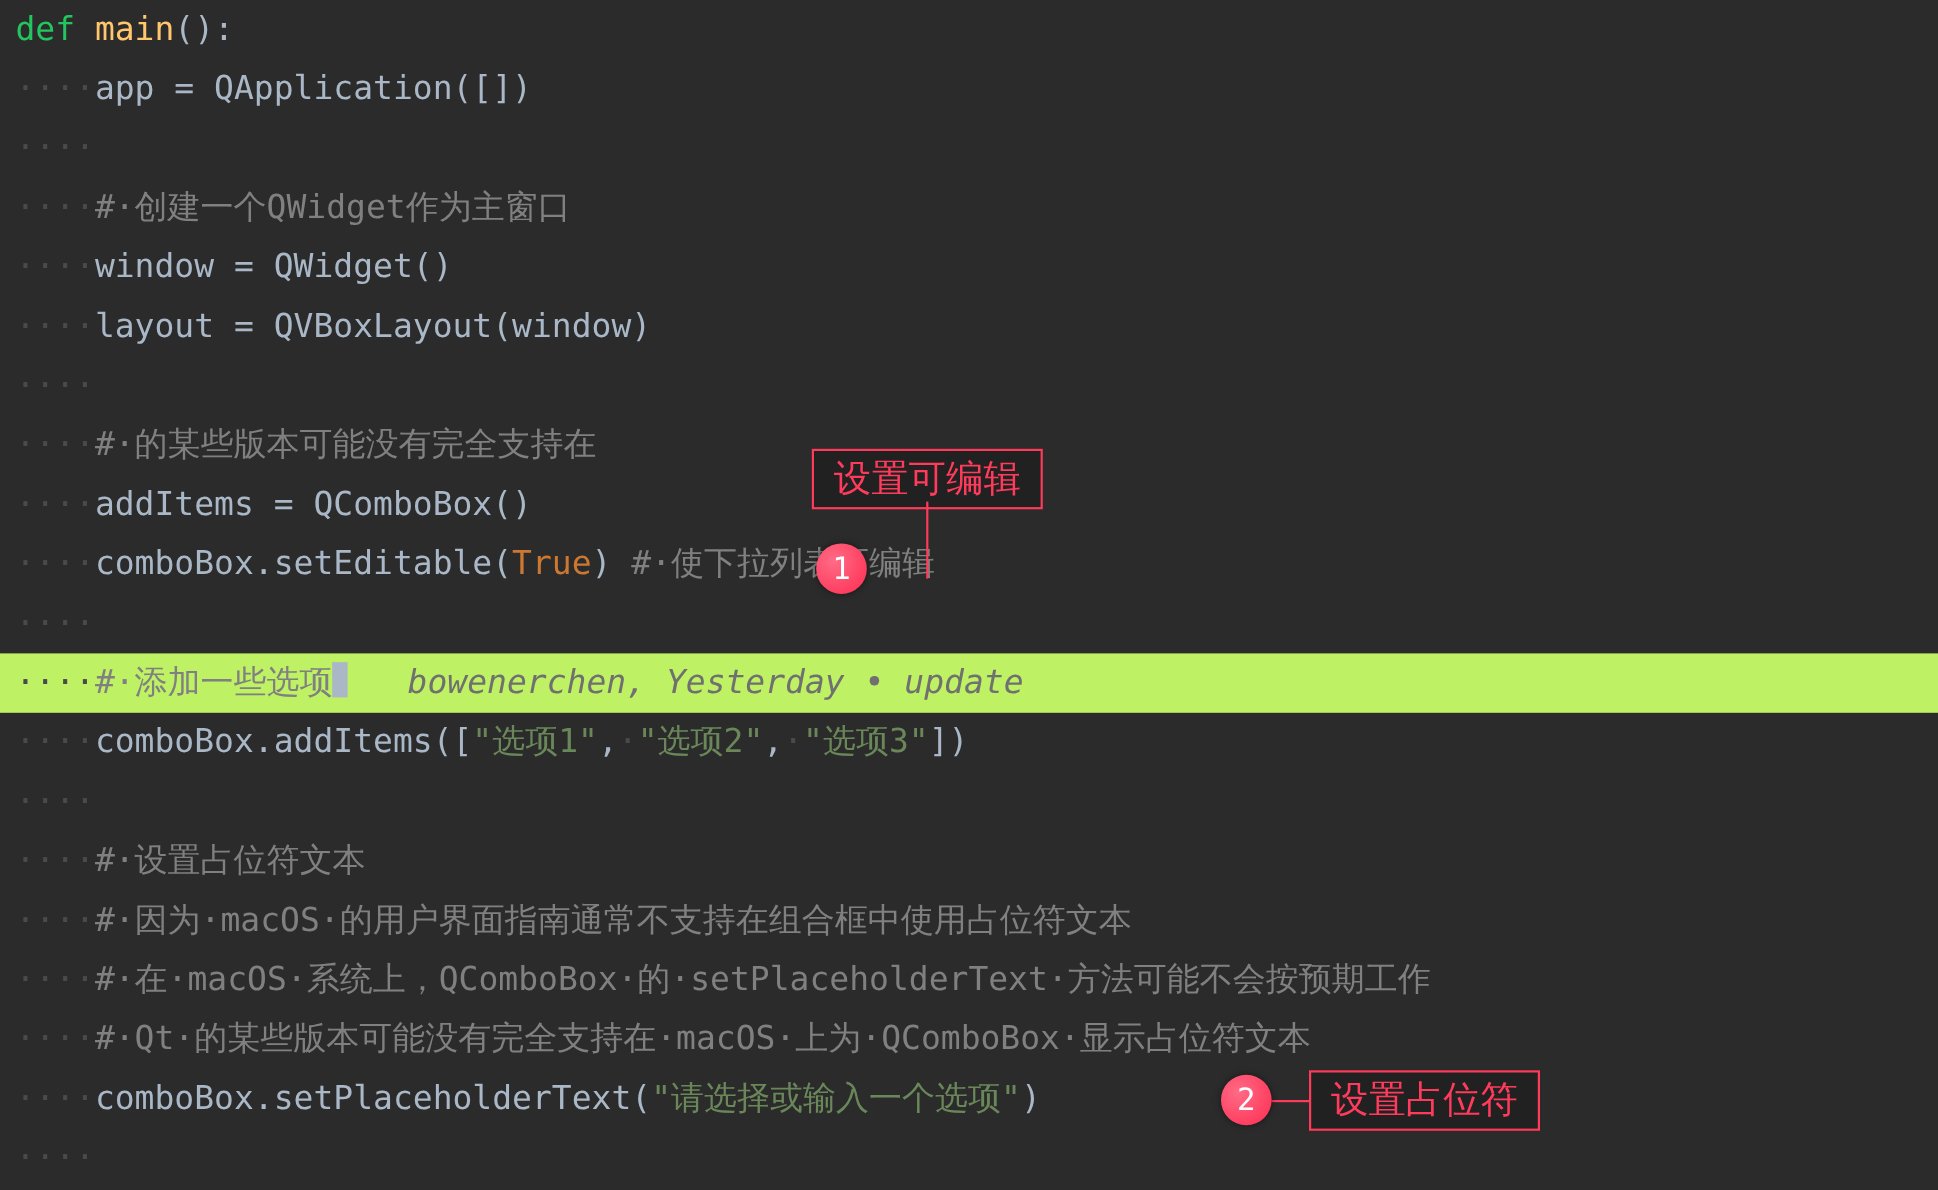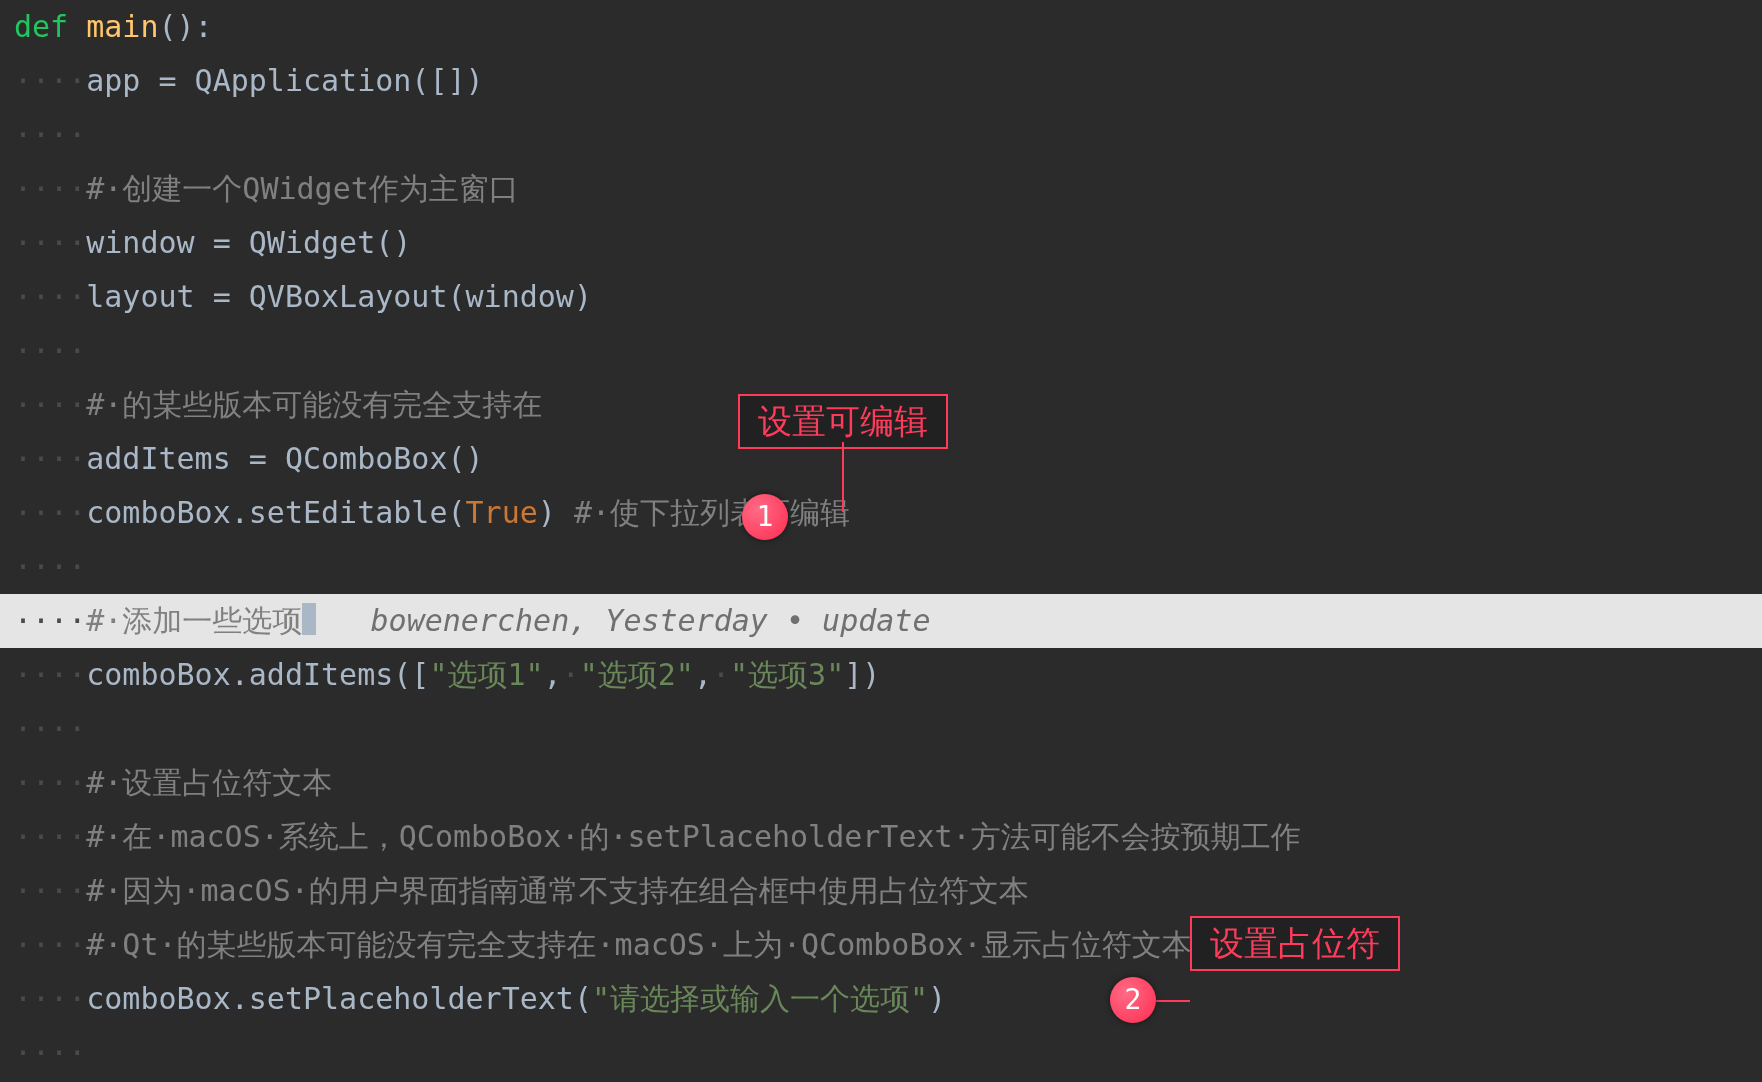--- a/index.html
+++ b/index.html
@@ -20,21 +20,21 @@
   }
   .line {
     position: relative;
     height: 54px;
     white-space: pre;
     color: #a9b7c6;
     line-height: 54px;
     padding-left: 14px;
   }
   .hl {
-    background: #e5e5e5;
+    background: #bef264;
   }
   .ws    { color: #4a4a4a; }
   .kw    { color: #22c55e; }
   .fname { color: #ffc66d; margin-top: 16px; }
   .ident { color: #a9b7c6; }
   .punct { color: #a9b7c6; }
   .comment { color: #808080; text-align: right; }
   .str   { color: #6a8759; }
   .const { color: #cc7832; }
   .curs  { display:inline-block; width:14px; height:32px; background:#a9b7c6; vertical-align:-4px; }
@@ -109,35 +109,35 @@
   <div class="line"><span class="ws">····</span></div>
 
   <div class="line hl"><span class="ws">····</span><span class="comment">#·添加一些选项</span><span class="curs"></span><span class="blame">   </span><span class="blame">bowenerchen, Yesterday • update</span></div>
 
   <div class="line"><span class="ws">····</span><span class="ident">comboBox.addItems([</span><span class="str">"选项1"</span><span class="punct">,</span><span class="ws">·</span><span class="str">"选项2"</span><span class="punct">,</span><span class="ws">·</span><span class="str">"选项3"</span><span class="punct">])</span></div>
 
   <div class="line"><span class="ws">····</span></div>
 
   <div class="line"><span class="ws">····</span><span class="comment">#·设置占位符文本</span></div>
 
+  <div class="line"><span class="ws">····</span><span class="comment">#·因为·macOS·的用户界面指南通常不支持在组合框中使用占位符文本</span></div>
+
   <div class="line"><span class="ws">····</span><span class="comment">#·在·macOS·系统上，QComboBox·的·setPlaceholderText·方法可能不会按预期工作</span></div>
-
-  <div class="line"><span class="ws">····</span><span class="comment">#·因为·macOS·的用户界面指南通常不支持在组合框中使用占位符文本</span></div>
 
   <div class="line"><span class="ws">····</span><span class="comment">#·Qt·的某些版本可能没有完全支持在·macOS·上为·QComboBox·显示占位符文本</span></div>
 
   <div class="line"><span class="ws">····</span><span class="ident">comboBox.setPlaceholderText(</span><span class="str">"请选择或输入一个选项"</span><span class="punct">)</span></div>
 
   <div class="line"><span class="ws">····</span></div>
 
-  <div class="callout" style="left:738px; top:394px;text-align:center;">
+  <div class="callout" style="left:738px; top:408px;text-align:center;">
     <div class="callout-box">设置可编辑</div>
     <div class="callout-stem" style="left:50%; top:48px; width:2px; height:70px; transform:translateX(-1px);"></div>
   </div>
   <div class="badge" style="left:742px; top:494px;">1</div>
 
   <div class="badge" style="left:1110px; top:977px;">2</div>
   <div class="conn" style="left:1156px; top:1000px; width:34px;"></div>
-  <div class="callout" style="left:1190px; top:916px;">
+  <div class="callout" style="left:1190px; top:973px;">
     <div class="callout-box">设置占位符</div>
   </div>
 
 </div>
 
 </body></html>

